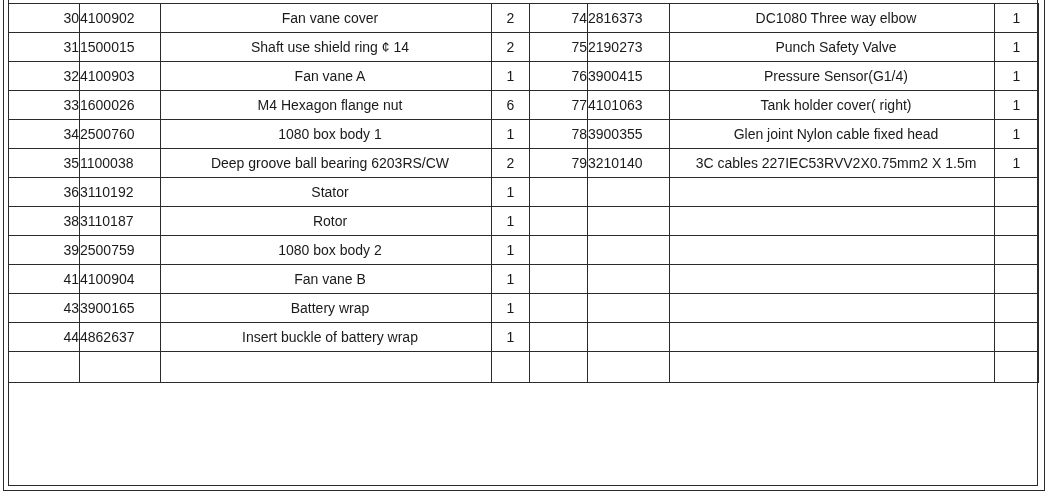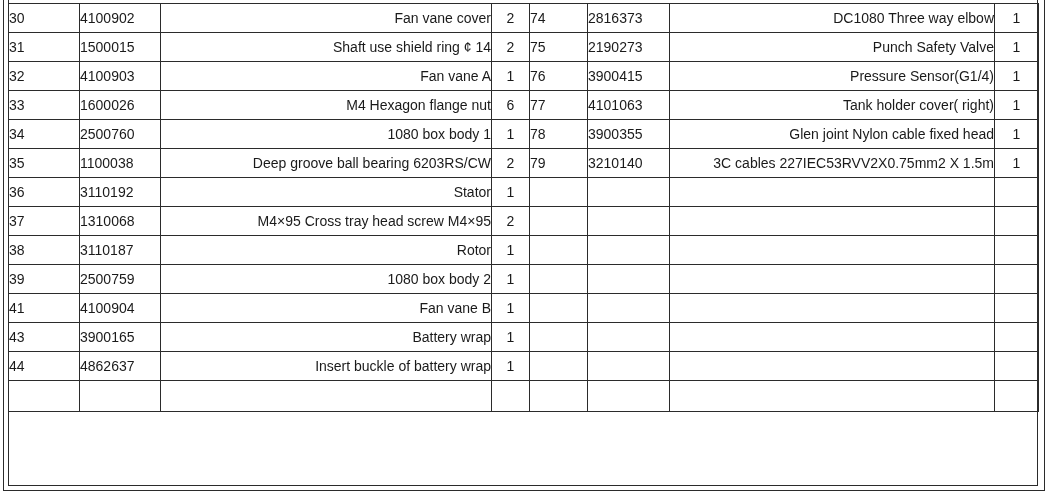--- a/index.html
+++ b/index.html
@@ -7,23 +7,23 @@
            font-family: "Liberation Sans", sans-serif; color: #1a1a1a; }
     .frame-outer { position: absolute; left: 3px; top: -4px; width: 1042px; height: 495px;
                    border: 1.5px solid #2b2b2b; box-sizing: border-box; }
     .frame-inner { position: absolute; left: 8px; top: -4px; width: 1030px; height: 490px;
                    border: 1.5px solid #2b2b2b; box-sizing: border-box; }
     table.parts { position: absolute; left: 8px; top: 3px; border-collapse: collapse;
                   table-layout: fixed; width: 1030px; }
     table.parts td { border: 1.5px solid #2b2b2b; height: 28px; padding: 0; font-size: 14px;
                      white-space: nowrap; overflow: hidden; vertical-align: middle; }
     table.parts tr.empty td { height: 30px; }
-    td.no { text-align: left; padding-left: 0; }
+    td.no { text-align: right; padding-left: 0; }
     td.code { text-align: left; }
-    td.name { text-align: right; padding-left: 8px !important; margin-left: 9px; }
+    td.name { text-align: center; padding-left: 8px !important; margin-left: 9px; }
     td.qty { text-align: center; }
   </style>
 </head>
 <body>
 
 <div class="frame-outer"></div>
 <div class="frame-inner"></div>
 
 <table class="parts">
   <colgroup>
@@ -101,30 +101,20 @@
         <td class="no">36</td>
         <td class="code">3110192</td>
         <td class="name">Stator</td>
         <td class="qty">1</td>
         <td class="no"></td>
         <td class="code"></td>
         <td class="name"></td>
         <td class="qty"></td>
       </tr>
       <tr>
-        <td class="no">37</td>
-        <td class="code">1310068</td>
-        <td class="name">M4×95 Cross tray head screw M4×95</td>
-        <td class="qty">2</td>
-        <td class="no"></td>
-        <td class="code"></td>
-        <td class="name"></td>
-        <td class="qty"></td>
-      </tr>
-      <tr>
         <td class="no">38</td>
         <td class="code">3110187</td>
         <td class="name">Rotor</td>
         <td class="qty">1</td>
         <td class="no"></td>
         <td class="code"></td>
         <td class="name"></td>
         <td class="qty"></td>
       </tr>
       <tr>

